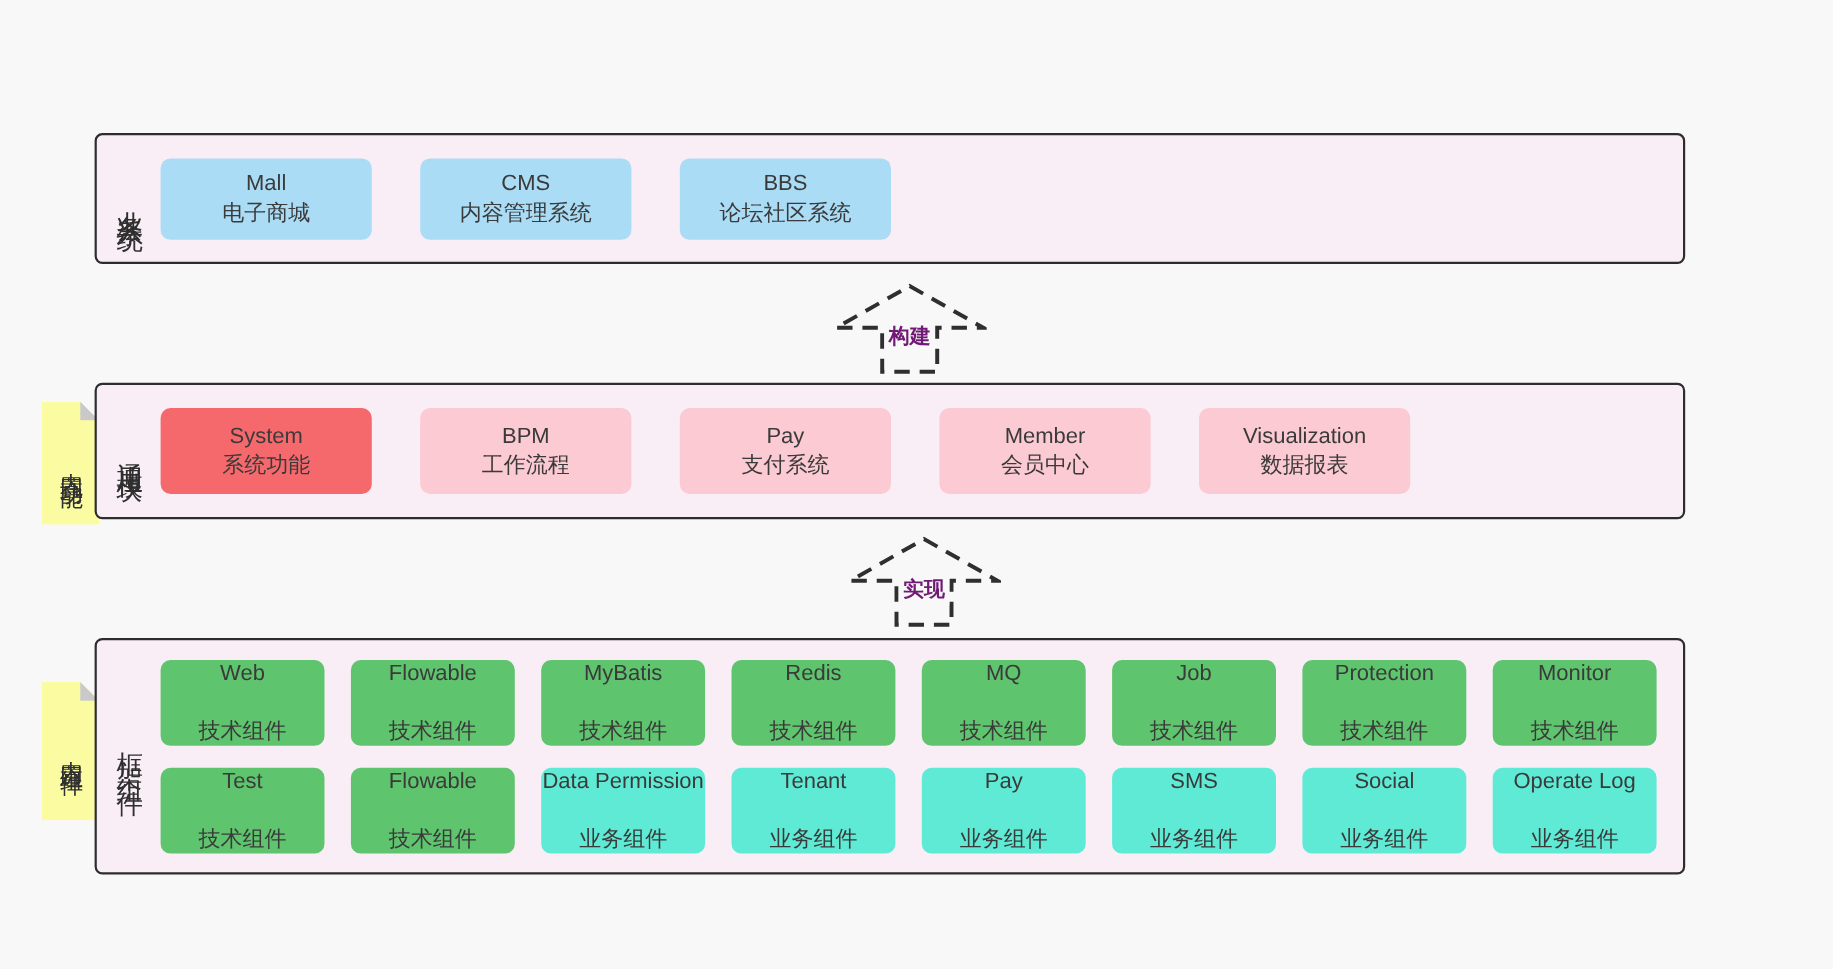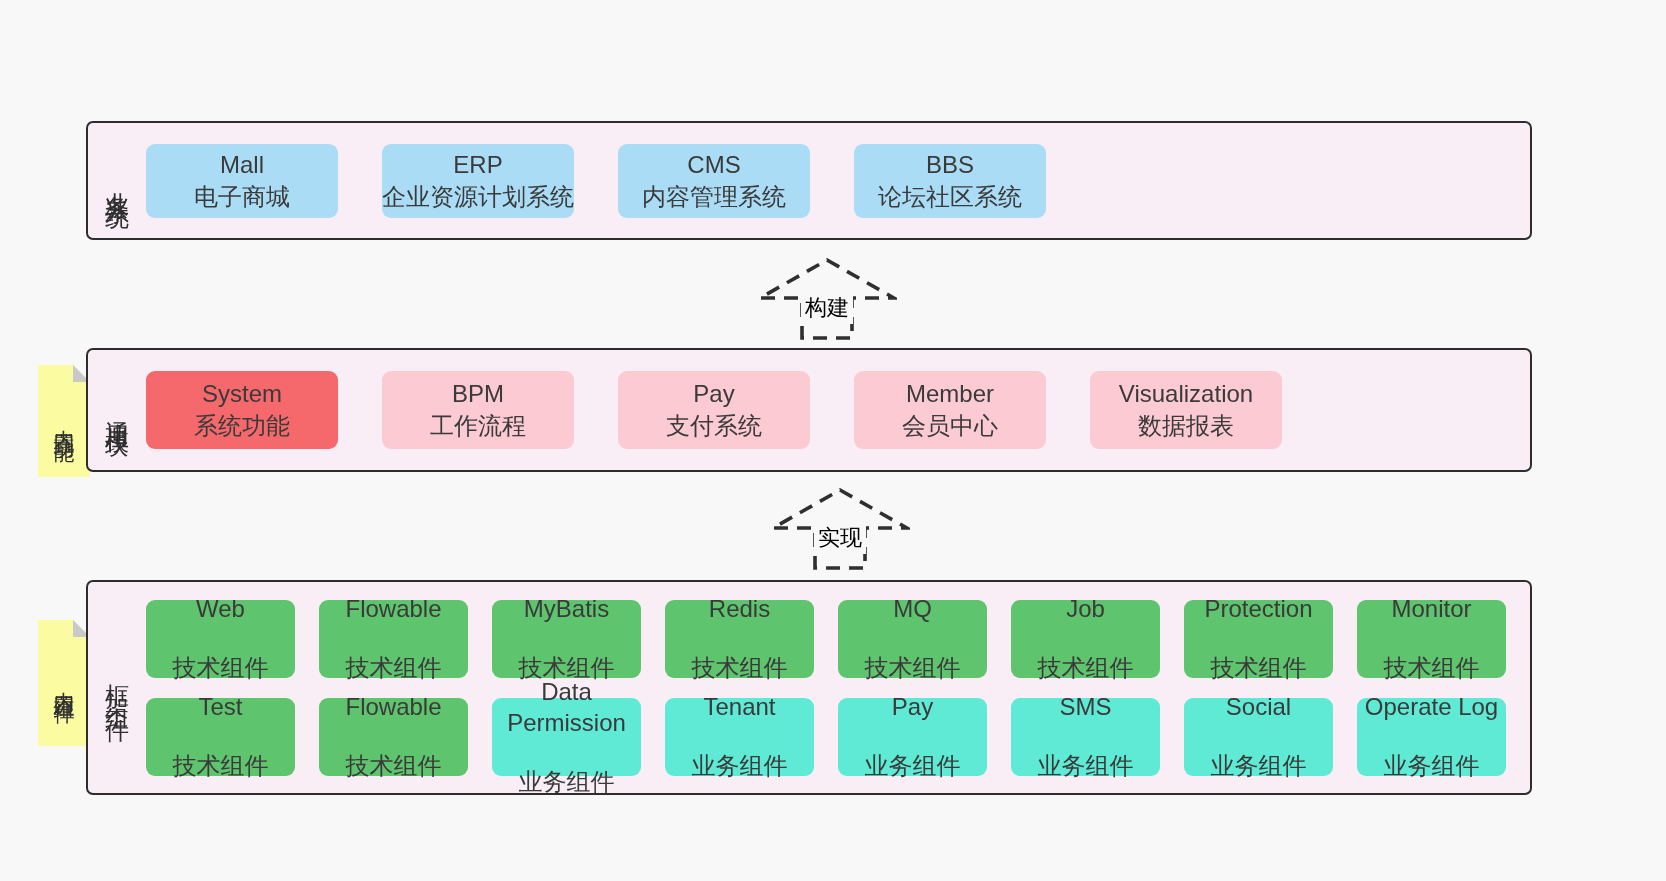--- a/index.html
+++ b/index.html
@@ -59,21 +59,21 @@
   }
   
   .box{
     height:78px;
     border-radius:9px;
     display:flex;
     flex-direction:column;
     align-items:center;
     justify-content:center;
     text-align:center;
-    font-size:24px;
+    font-size:20px;
     line-height:1.32;
     color:#3a3a3a;
   }
   .w6{width:192px;flex:0 0 192px;}
   .w8{width:149px;flex:0 0 149px;gap:27px;}
   #panel-business .box{height:74px;}
   .blue{background:#aadcf5;}
   .red{background:#f5696d;text-align:center;}
   .pink{background:#fbcad3;text-align:center;}
   .green{background:#5fc46e;}
@@ -113,23 +113,24 @@
   #arrow-build{left:757px;top:256px;}
   #arrow-implement{left:770px;top:486px;}
   .arrow svg{position:absolute;left:0;top:0;}
   .arrow-label{
     position:absolute;
     left:50%;
     top:36px;
     transform:translateX(-50%);
     background:#f8f8f8;
     padding:1px 4px;
-    font-size:22px;
-    color:#000000;
+    font-size:19px;
+    color:#701a75;
     white-space:nowrap;
+    font-weight:bold;
   }
 </style>
 </head>
 <body>
 
 <div id="canvas">
 
   <div class="note" id="note-modules">
     <span>内置功能</span>
     <i class="note-fold"></i>
@@ -141,24 +142,20 @@
   </div>
 
   <section class="panel" id="panel-business">
     <div class="side-label">业务系统</div>
     <div class="content row6">
       <div class="box w6 blue">
         <span>Mall</span>
         <span>电子商城</span>
       </div>
       <div class="box w6 blue">
-        <span>ERP</span>
-        <span>企业资源计划系统</span>
-      </div>
-      <div class="box w6 blue">
         <span>CMS</span>
         <span>内容管理系统</span>
       </div>
       <div class="box w6 blue">
         <span>BBS</span>
         <span>论坛社区系统</span>
       </div>
     </div>
   </section>
 

